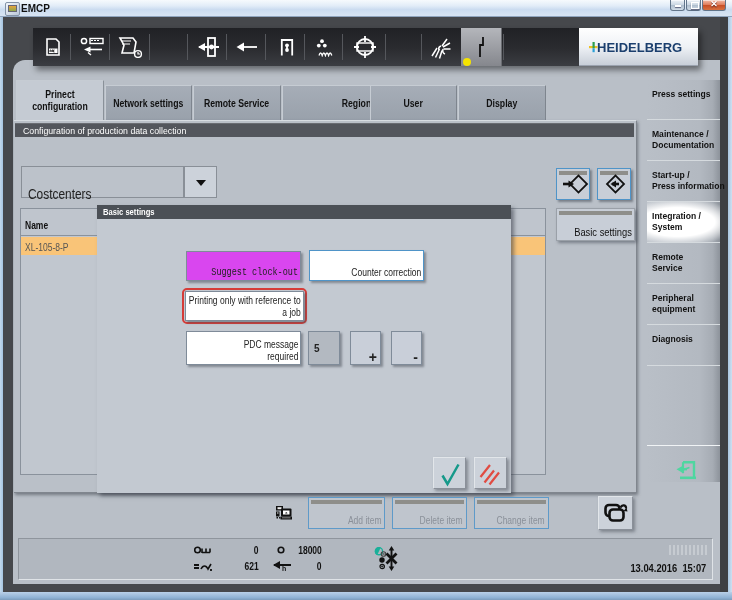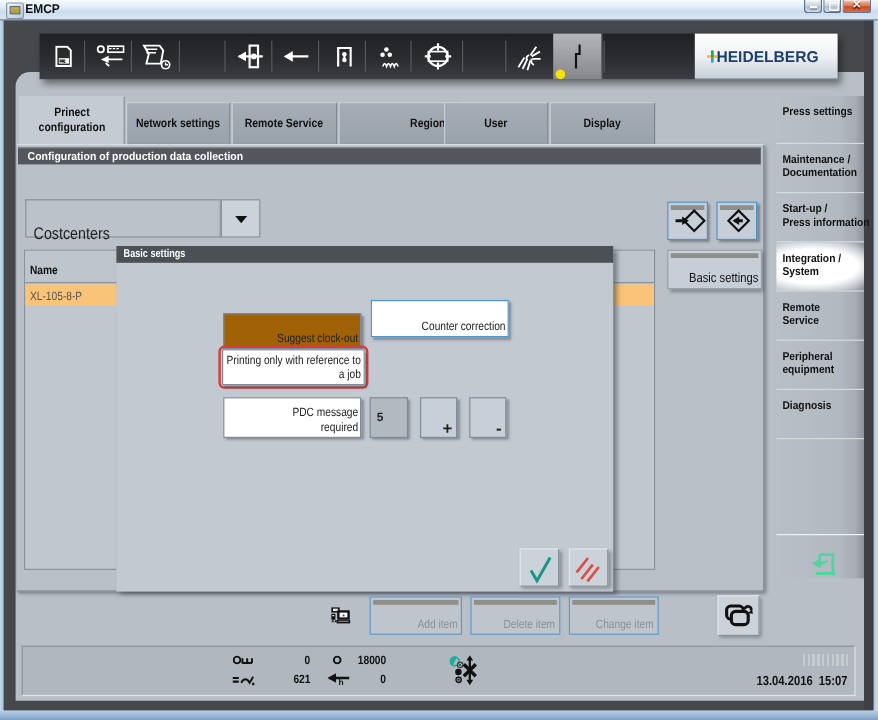--- a/index.html
+++ b/index.html
@@ -46,21 +46,21 @@
     border-left:1px solid #c6ccd3;border-top:1px solid #c6ccd3;border-right:1px solid #7e858e;
     font-size:10px;font-weight:bold;color:#111;text-align:center;box-sizing:border-box;
     display:flex;align-items:center;justify-content:center;}
   #tab0{left:16px;top:80px;width:88px;height:40px;background:#c5cbd3;z-index:3;
     border-right:1px solid #8a9199;line-height:12px;}
   
   #content{left:14px;top:120px;width:623px;height:373px;background:#bac0c8;
     border-top:1px solid #d8dde2;border-right:1px solid #80868e;border-bottom:1px solid #80868e;
     box-shadow:1px 2px 3px rgba(60,65,75,.55);box-sizing:border-box;}
   #dbar1{left:15px;top:123px;width:619px;height:14px;background:#53565c;
-    border-top:1px solid #6a6d73;color:#fff;font-size:9.5px;font-weight:bold;line-height:13px;
+    border-top:1px solid #6a6d73;color:#fff;font-size:9.5px;font-weight:normal;line-height:13px;
     padding-left:8px;box-sizing:border-box;}
   
   #combofield{left:21px;top:166px;width:163px;height:32px;background:#bcc2ca;
     border:1px solid #898f97;box-sizing:border-box;}
   #combotxt{left:28px;top:186px;font-size:14px;color:#222;}
   #combobtn{left:184px;top:166px;width:33px;height:32px;background:#ccd2da;
     border:1px solid #898f97;box-sizing:border-box;}
   #combobtn:after{content:"";position:absolute;left:11px;top:13px;
     border-left:5px solid transparent;border-right:5px solid transparent;border-top:6px solid #111;}
   
@@ -82,21 +82,21 @@
   #trow{position:absolute;left:0;top:28px;width:100%;height:18px;background:#f9c478;}
   #trow .rl{position:absolute;left:4px;top:5px;font-size:10px;color:#555;}
   
   #dialog{left:97px;top:205px;width:414px;height:288px;background:#c3c9d1;
     box-shadow:3px 3px 4px rgba(50,55,65,.55);}
   #dtitle{position:absolute;left:0;top:0;width:100%;height:14px;background:#4b5056;
     color:#fff;font-size:9.5px;font-weight:bold;line-height:13px;padding-left:6px;box-sizing:border-box;}
   .dbtn{position:absolute;box-sizing:border-box;font-size:10px;color:#222;
     box-shadow:2px 2px 2px rgba(70,75,85,.5);}
   .dbtn .lbl{position:absolute;right:2px;bottom:1px;text-align:right;line-height:12px;}
-  #b1{left:89px;top:56px;width:115px;height:30px;background:#a16207;border:1px solid #7f8b99;}
+  #b1{left:89px;top:46px;width:115px;height:30px;background:#d946ef;border:1px solid #7f8b99;font-family:Liberation Mono, monospace;}
   #b2{left:212px;top:45px;width:115px;height:31px;background:#fff;border:1px solid #4f94c8;}
   #redbox{left:85px;top:83px;width:125px;height:36px;border:2px solid #d63c38;border-radius:5px;
     box-shadow:none;}
   #b3{left:88px;top:86px;width:119px;height:30px;background:#fff;border:1px solid #7f8b99;}
   #b4{left:89px;top:126px;width:115px;height:34px;background:#ffffff;border:1px solid #7f8b99;}
   #b5{left:211px;top:126px;width:32px;height:34px;background:#b3b9c1;border:1px solid #7f8b99;}
   #b5 i{position:absolute;left:5px;top:11px;font-style:normal;font-weight:bold;font-size:10px;}
   #b6{left:253px;top:126px;width:31px;height:34px;background:#c9cfd9;border:1px solid #7f8b99;}
   #b7{left:294px;top:126px;width:31px;height:34px;background:#c9cfd9;border:1px solid #7f8b99;}
   .corner{position:absolute;right:3px;bottom:-1px;font-weight:bold;font-size:14px;}

